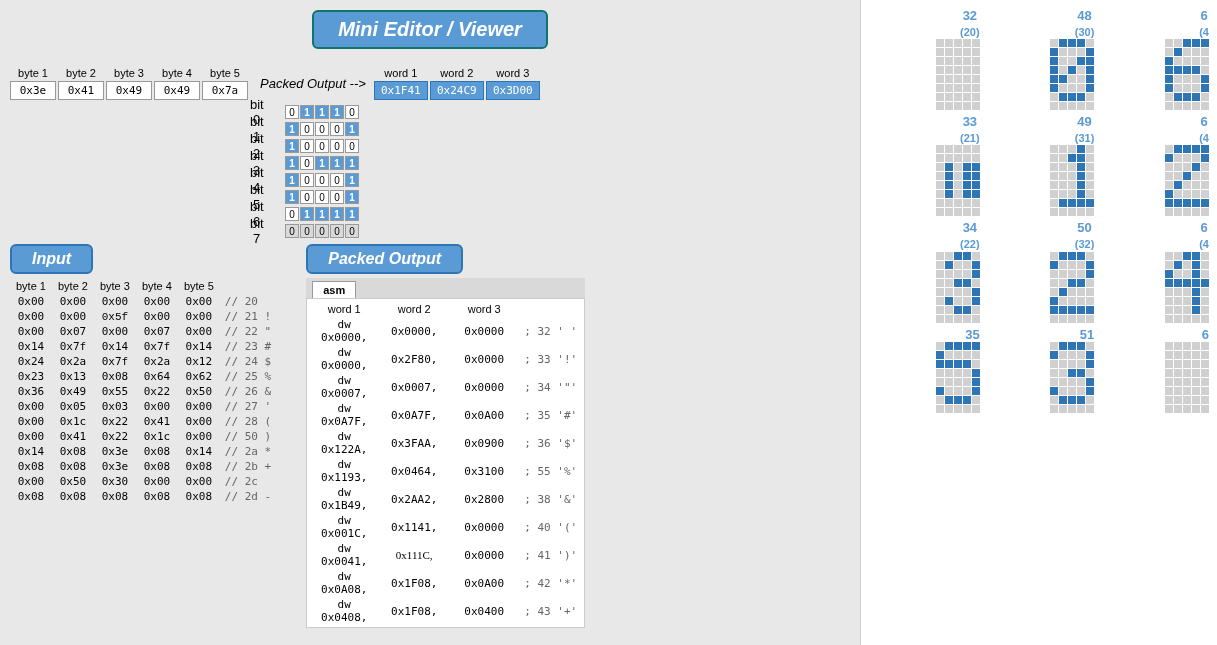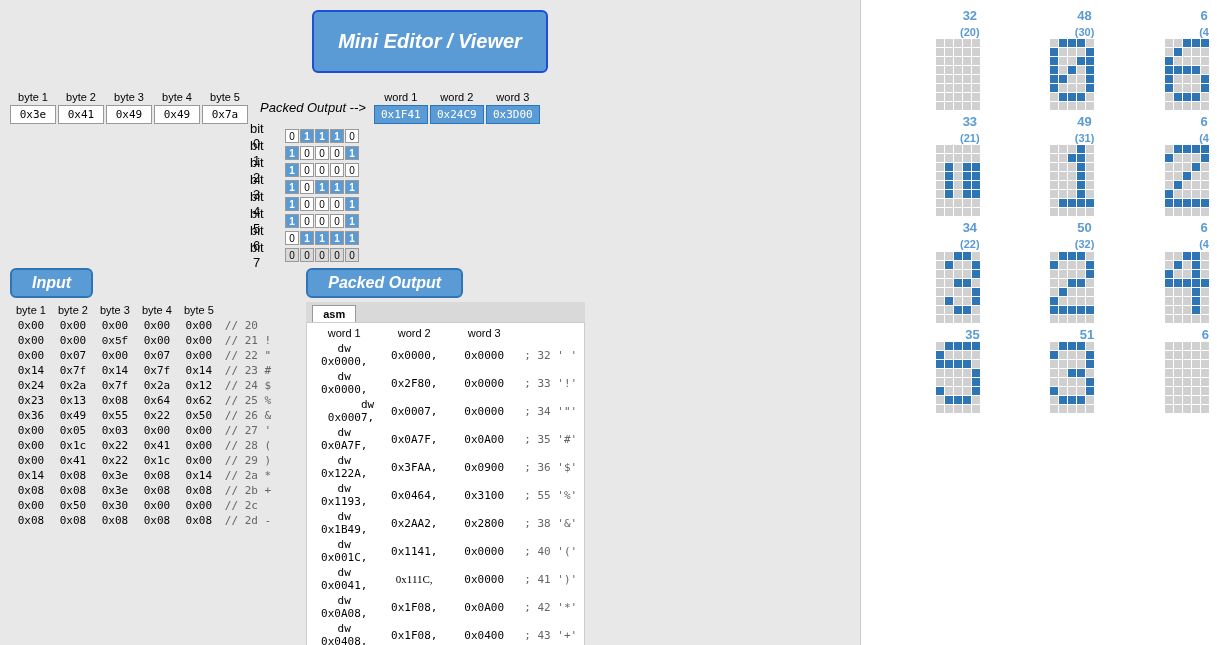--- a/index.html
+++ b/index.html
@@ -30,23 +30,23 @@
       background: #fff;
       border-left: 1px solid #ccc;
       overflow: hidden;
       display: flex;
       flex-direction: column;
     }
 
     
     .title-box {
       background: #5b9bd5;
-      border: 2px solid #1d4ed8;
+      border: 2px solid #0f766e;
       border-radius: 6px;
-      padding: 18px 24px;
+      padding: 6px 24px;
       display: inline-block;
       margin: 0 auto 10px auto;
       font-style: italic;
       font-size: 20px;
       font-weight: bold;
       color: #fff;
       text-align: center;
     }
     .title-row {
       text-align: center;
@@ -477,21 +477,21 @@
                 <td style="font-family: monospace;">0x41</td>
                 <td style="font-family: monospace;">0x00</td>
                 <td style="color: rgb(102, 102, 102); text-align: left;">// 28 (</td>
               </tr>
               <tr>
                 <td style="font-family: monospace;">0x00</td>
                 <td style="font-family: monospace;">0x41</td>
                 <td style="font-family: monospace;">0x22</td>
                 <td style="font-family: monospace;">0x1c</td>
                 <td style="font-family: monospace;">0x00</td>
-                <td style="color: rgb(102, 102, 102); text-align: left;">// 29 )</td>
+                <td style="color: rgb(102, 102, 102); text-align: left;">// 50 )</td>
               </tr>
               <tr>
                 <td style="font-family: monospace;">0x14</td>
                 <td style="font-family: monospace;">0x08</td>
                 <td style="font-family: monospace;">0x3e</td>
                 <td style="font-family: monospace;">0x08</td>
                 <td style="font-family: monospace;">0x14</td>
                 <td style="color: rgb(102, 102, 102); text-align: left;">// 2a *</td>
               </tr>
               <tr>
@@ -544,21 +544,21 @@
                   <td style="font-family: monospace; font-size: 11px;">0x0000</td>
                   <td style="font-family: monospace; font-size: 11px; color: rgb(102, 102, 102); text-align: left;">; 32 ' '</td>
                 </tr>
                 <tr>
                   <td style="font-family: monospace; font-size: 11px;">dw 0x0000,</td>
                   <td style="font-family: monospace; font-size: 11px;">0x2F80,</td>
                   <td style="font-family: monospace; font-size: 11px;">0x0000</td>
                   <td style="font-family: monospace; font-size: 11px; color: rgb(102, 102, 102); text-align: left;">; 33 '!'</td>
                 </tr>
                 <tr>
-                  <td style="font-family: monospace; font-size: 11px; text-align: right;">dw 0x0007,</td>
+                  <td style="font-family: monospace; font-size: 11px;">dw 0x0007,</td>
                   <td style="font-family: monospace; font-size: 11px;">0x0007,</td>
                   <td style="font-family: monospace; font-size: 11px;">0x0000</td>
                   <td style="font-family: monospace; font-size: 11px; color: rgb(102, 102, 102); text-align: left;">; 34 '"'</td>
                 </tr>
                 <tr>
                   <td style="font-family: monospace; font-size: 11px;">dw 0x0A7F,</td>
                   <td style="font-family: monospace; font-size: 11px;">0x0A7F,</td>
                   <td style="font-family: monospace; font-size: 11px;">0x0A00</td>
                   <td style="font-family: monospace; font-size: 11px; color: rgb(102, 102, 102); text-align: left;">; 35 '#'</td>
                 </tr>

